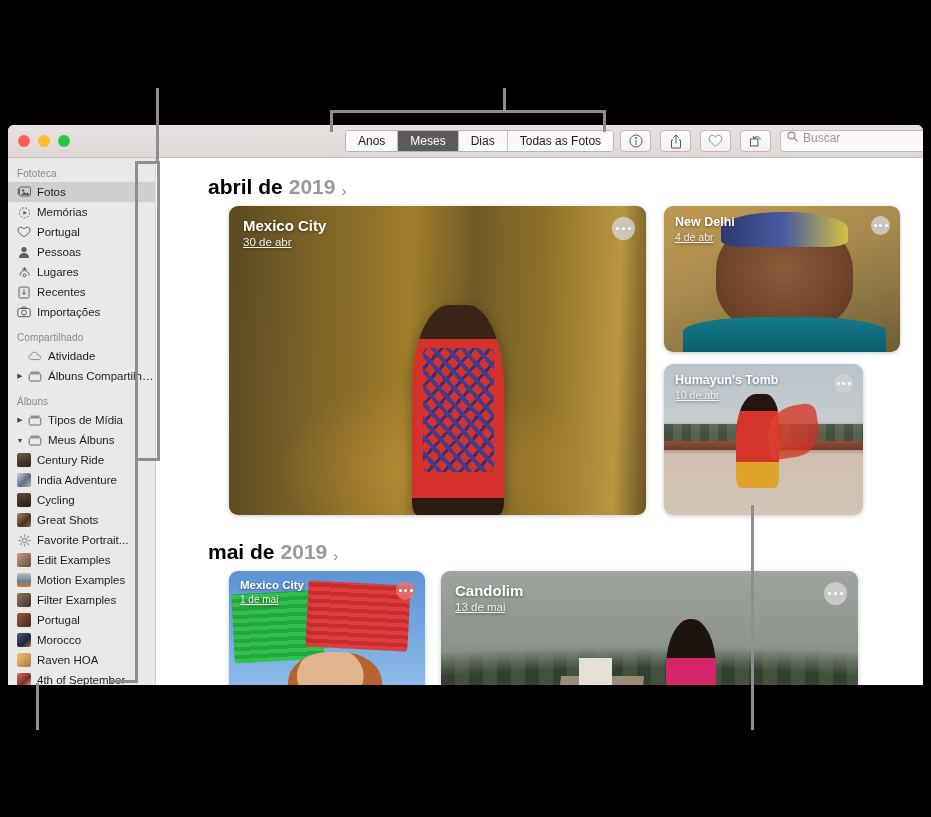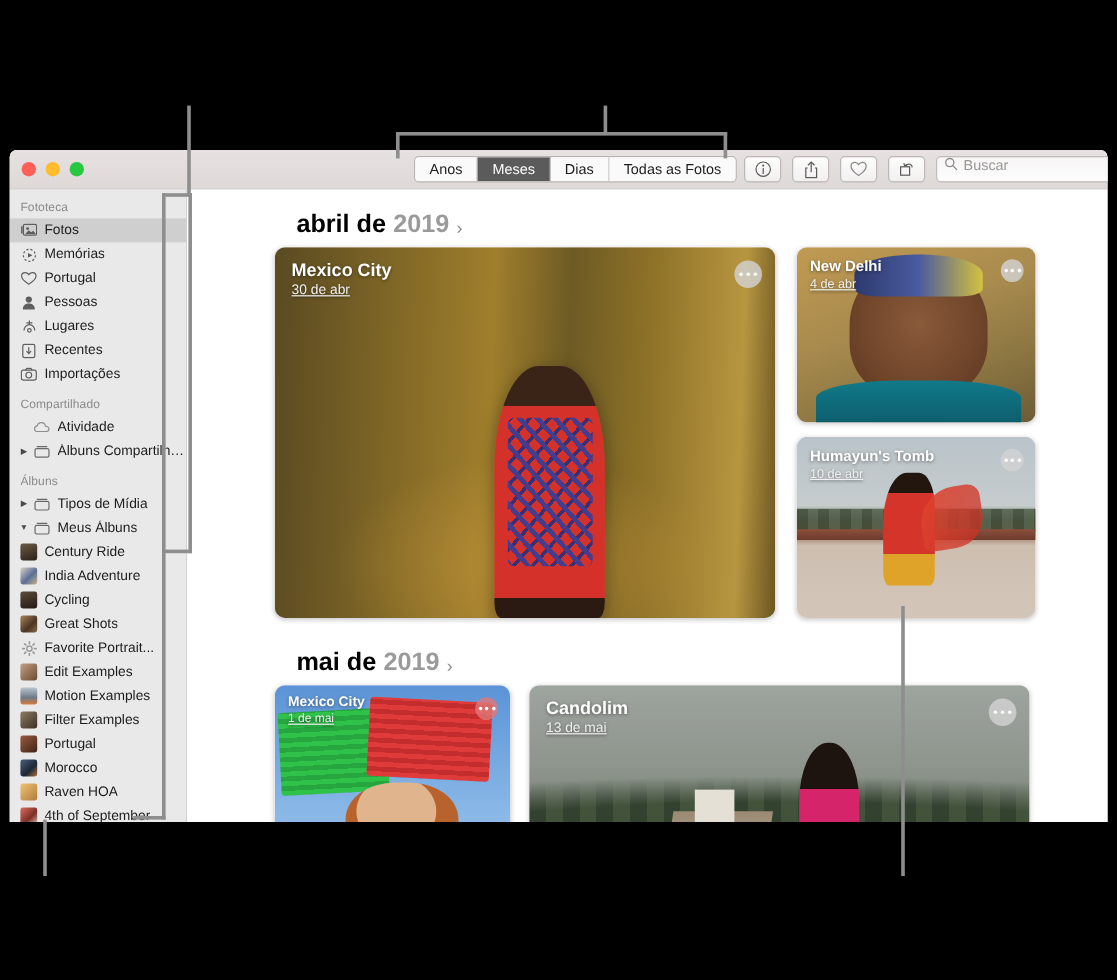--- a/index.html
+++ b/index.html
@@ -102,21 +102,21 @@
 
   
   .thumb { width: 14px; height: 14px; border-radius: 2px; flex: 0 0 14px; }
 
   
   #content {
     position: absolute; left: 148px; top: 33px; width: 767px; height: 527px;
     background: #ffffff; overflow: hidden;
   }
   .month-head {
-    font-size: 21px; font-weight: bold; color: #000; margin: 17px 0 7px 91px;
+    font-size: 21px; font-weight: bold; color: #000; margin: 17px 0 7px 52px;
     display: flex; align-items: flex-end; gap: 6px;
   }
   .month-head .year { color: #9a9a9a; }
   .month-head .chev { font-size: 15px; color: #8a8a8a; font-weight: normal; }
 
   .row { position: relative; margin-left: 73px; }
 
   .card {
     position: absolute; border-radius: 9px; overflow: hidden;
     box-shadow: 0 1px 4px rgba(0,0,0,.22);
@@ -428,21 +428,21 @@
             <div class="t">Mexico City</div>
             <div class="d">30 de abr</div>
           </div>
           <div class="dots" style="right:11px; top:11px;">
             <i></i>
               <i></i>
               <i></i>
           </div>
         </div>
 
-        <div class="card" style="left:435px; top:0px; width:199px; height:146px;">
+        <div class="card" style="left:435px; top:0px; width:236px; height:146px;">
           <div class="ph-img" style="background:linear-gradient(160deg,#c09a52 0%,#a98b4e 40%,#8d7742 70%,#6c5c36 100%);"></div>
           <div style="position:absolute; left:22%; top:8%; width:58%; height:78%;
                background:radial-gradient(ellipse at 50% 45%, #8a5a3a 0%, #70452a 60%, #5a3622 100%); border-radius:46% 46% 40% 40%;"></div>
           <div style="position:absolute; left:24%; top:4%; width:54%; height:24%;
                background:linear-gradient(90deg,#2d3a6e,#4a5aa0 50%,#d4c23e); border-radius:48% 48% 18% 18%;"></div>
           <div style="position:absolute; left:8%; bottom:0; width:86%; height:24%;
                background:linear-gradient(180deg,#117a8a,#0d5e6d); border-radius:42% 42% 0 0;"></div>
           <div class="cap" style="left:11px; top:9px;">
             <div class="t" style="font-size:12.5px;">New Delhi</div>
             <div class="d" style="font-size:10.5px;">4 de abr</div>

